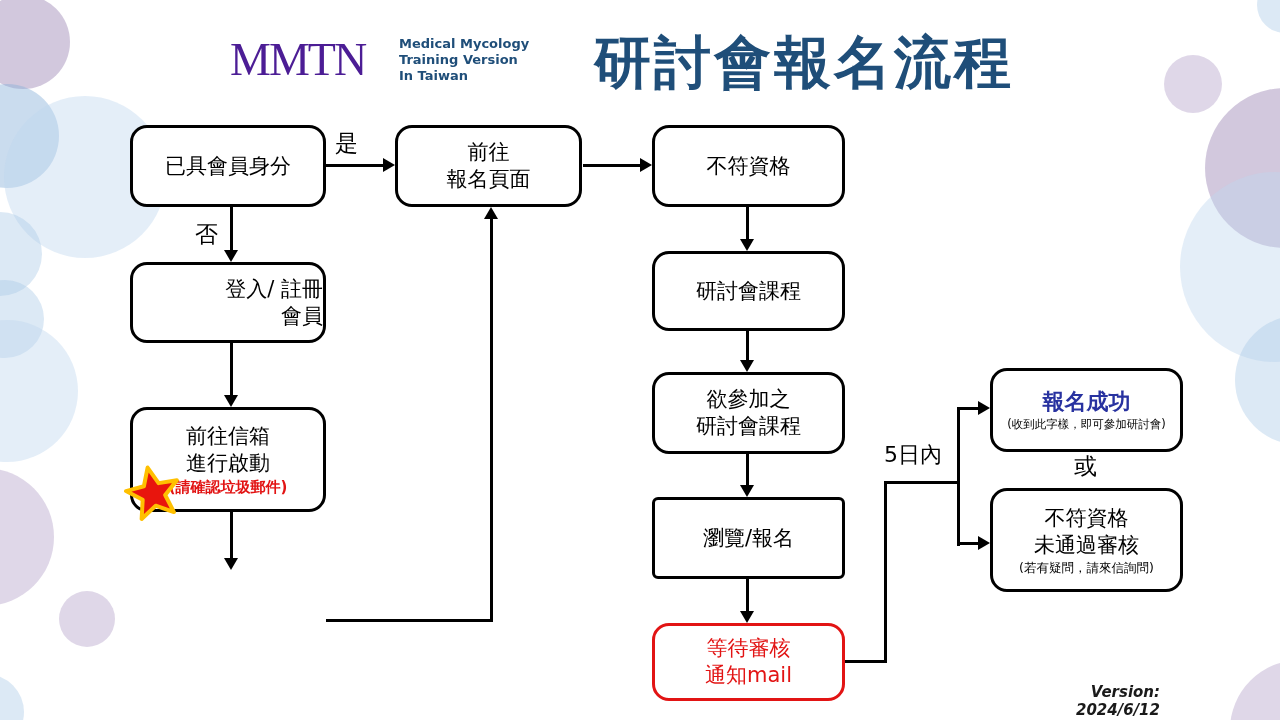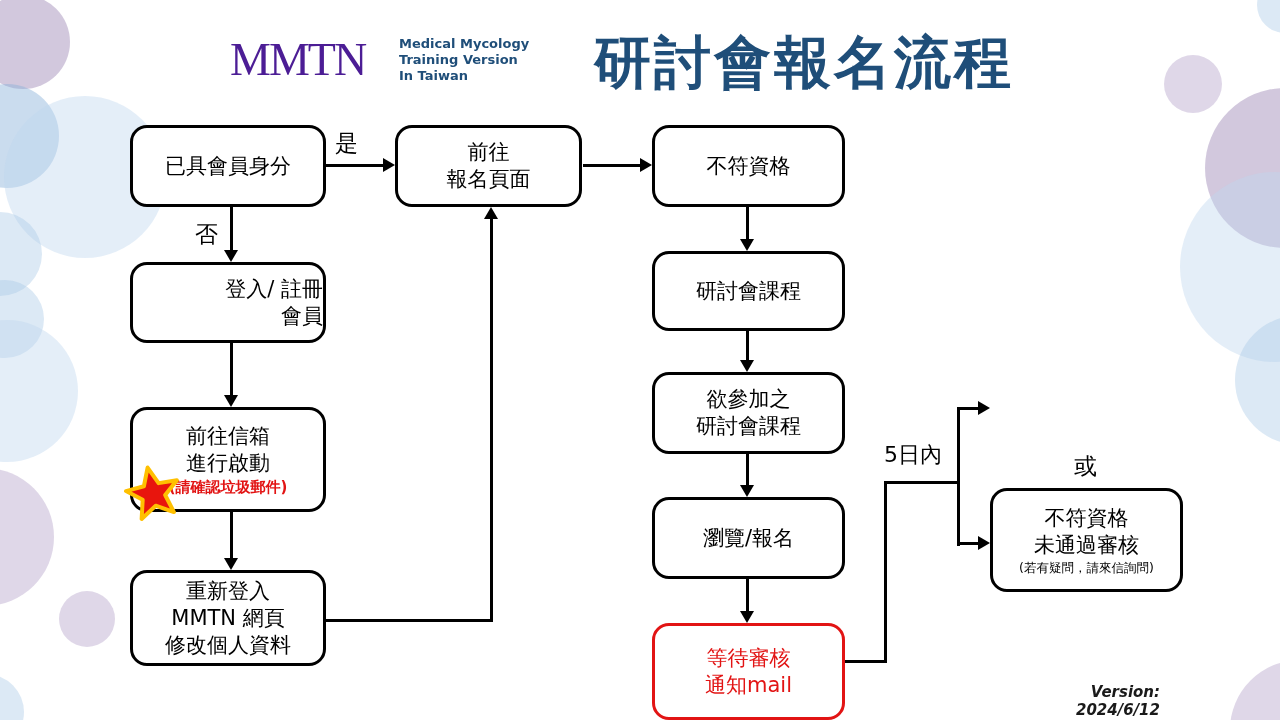--- a/index.html
+++ b/index.html
@@ -92,52 +92,51 @@
   </div>
   <div class="node" style="left:130px;top:262px;width:196px;height:81px;align-items:flex-end;">
     <span>登入/ 註冊</span>
     <span>會員</span>
   </div>
   <div class="node" style="left:130px;top:407px;width:196px;height:105px;">
     <span>前往信箱</span>
     <span>進行啟動</span>
     <span class="note-red">(請確認垃圾郵件)</span>
   </div>
-  <div class="node" style="left:130px;top:570px;width:196px;height:96px;">
-    <span>重新登入</span>
-    <span>MMTN 網頁</span>
-    <span>修改個人資料</span>
-  </div>
 
   <svg class="star" viewBox="0 0 58 58">
     <polygon points="29,3 36.5,20.5 55,21.5 40.5,33.5 45.5,52 29,42 12.5,52 17.5,33.5 3,21.5 21.5,20.5" fill="#E8150D" stroke="#FFC000" stroke-width="4" stroke-linejoin="round" transform="rotate(-12 29 29)"></polygon>
   </svg>
 
   <div class="node" style="left:395px;top:125px;width:187px;height:82px;">
     <span>前往</span>
     <span>報名頁面</span>
   </div>
   <div class="node" style="left:652px;top:125px;width:193px;height:82px;">
     <span>不符資格</span>
   </div>
   <div class="node" style="left:652px;top:251px;width:193px;height:80px;">
     <span>研討會課程</span>
   </div>
   <div class="node" style="left:652px;top:372px;width:193px;height:82px;">
     <span>欲參加之</span>
     <span>研討會課程</span>
   </div>
-  <div class="node" style="left:652px;top:497px;width:193px;height:82px;">
+  <div class="node" style="left:652px;top:497px;width:193px;height:82px;border-radius:6px;">
     <span>瀏覽/報名</span>
   </div>
-  <div class="node alert" style="left:652px;top:623px;width:193px;height:97px;">
+  <div class="node alert" style="left:652px;top:623px;width:193px;height:78px;">
     <span>等待審核</span>
     <span>通知mail</span>
   </div>
 
+  <div class="node" style="left:990px;top:368px;width:193px;height:84px;">
+    <span class="success-title">報名成功</span>
+    <span class="small-note">(收到此字樣，即可參加研討會)</span>
+  </div>
   <div class="node" style="left:990px;top:488px;width:193px;height:104px;">
     <span>不符資格</span>
     <span>未通過審核</span>
     <span class="small-note" style="font-size:12.5px;">(若有疑問，請來信詢問)</span>
   </div>
 
   <div class="ln" style="left:326px;top:164px;width:57px;height:3px;"></div>
   <div class="ah ah-r" style="left:383px;top:158px;"></div>
 
   <div class="ln" style="left:230px;top:207px;width:3px;height:45px;"></div>

